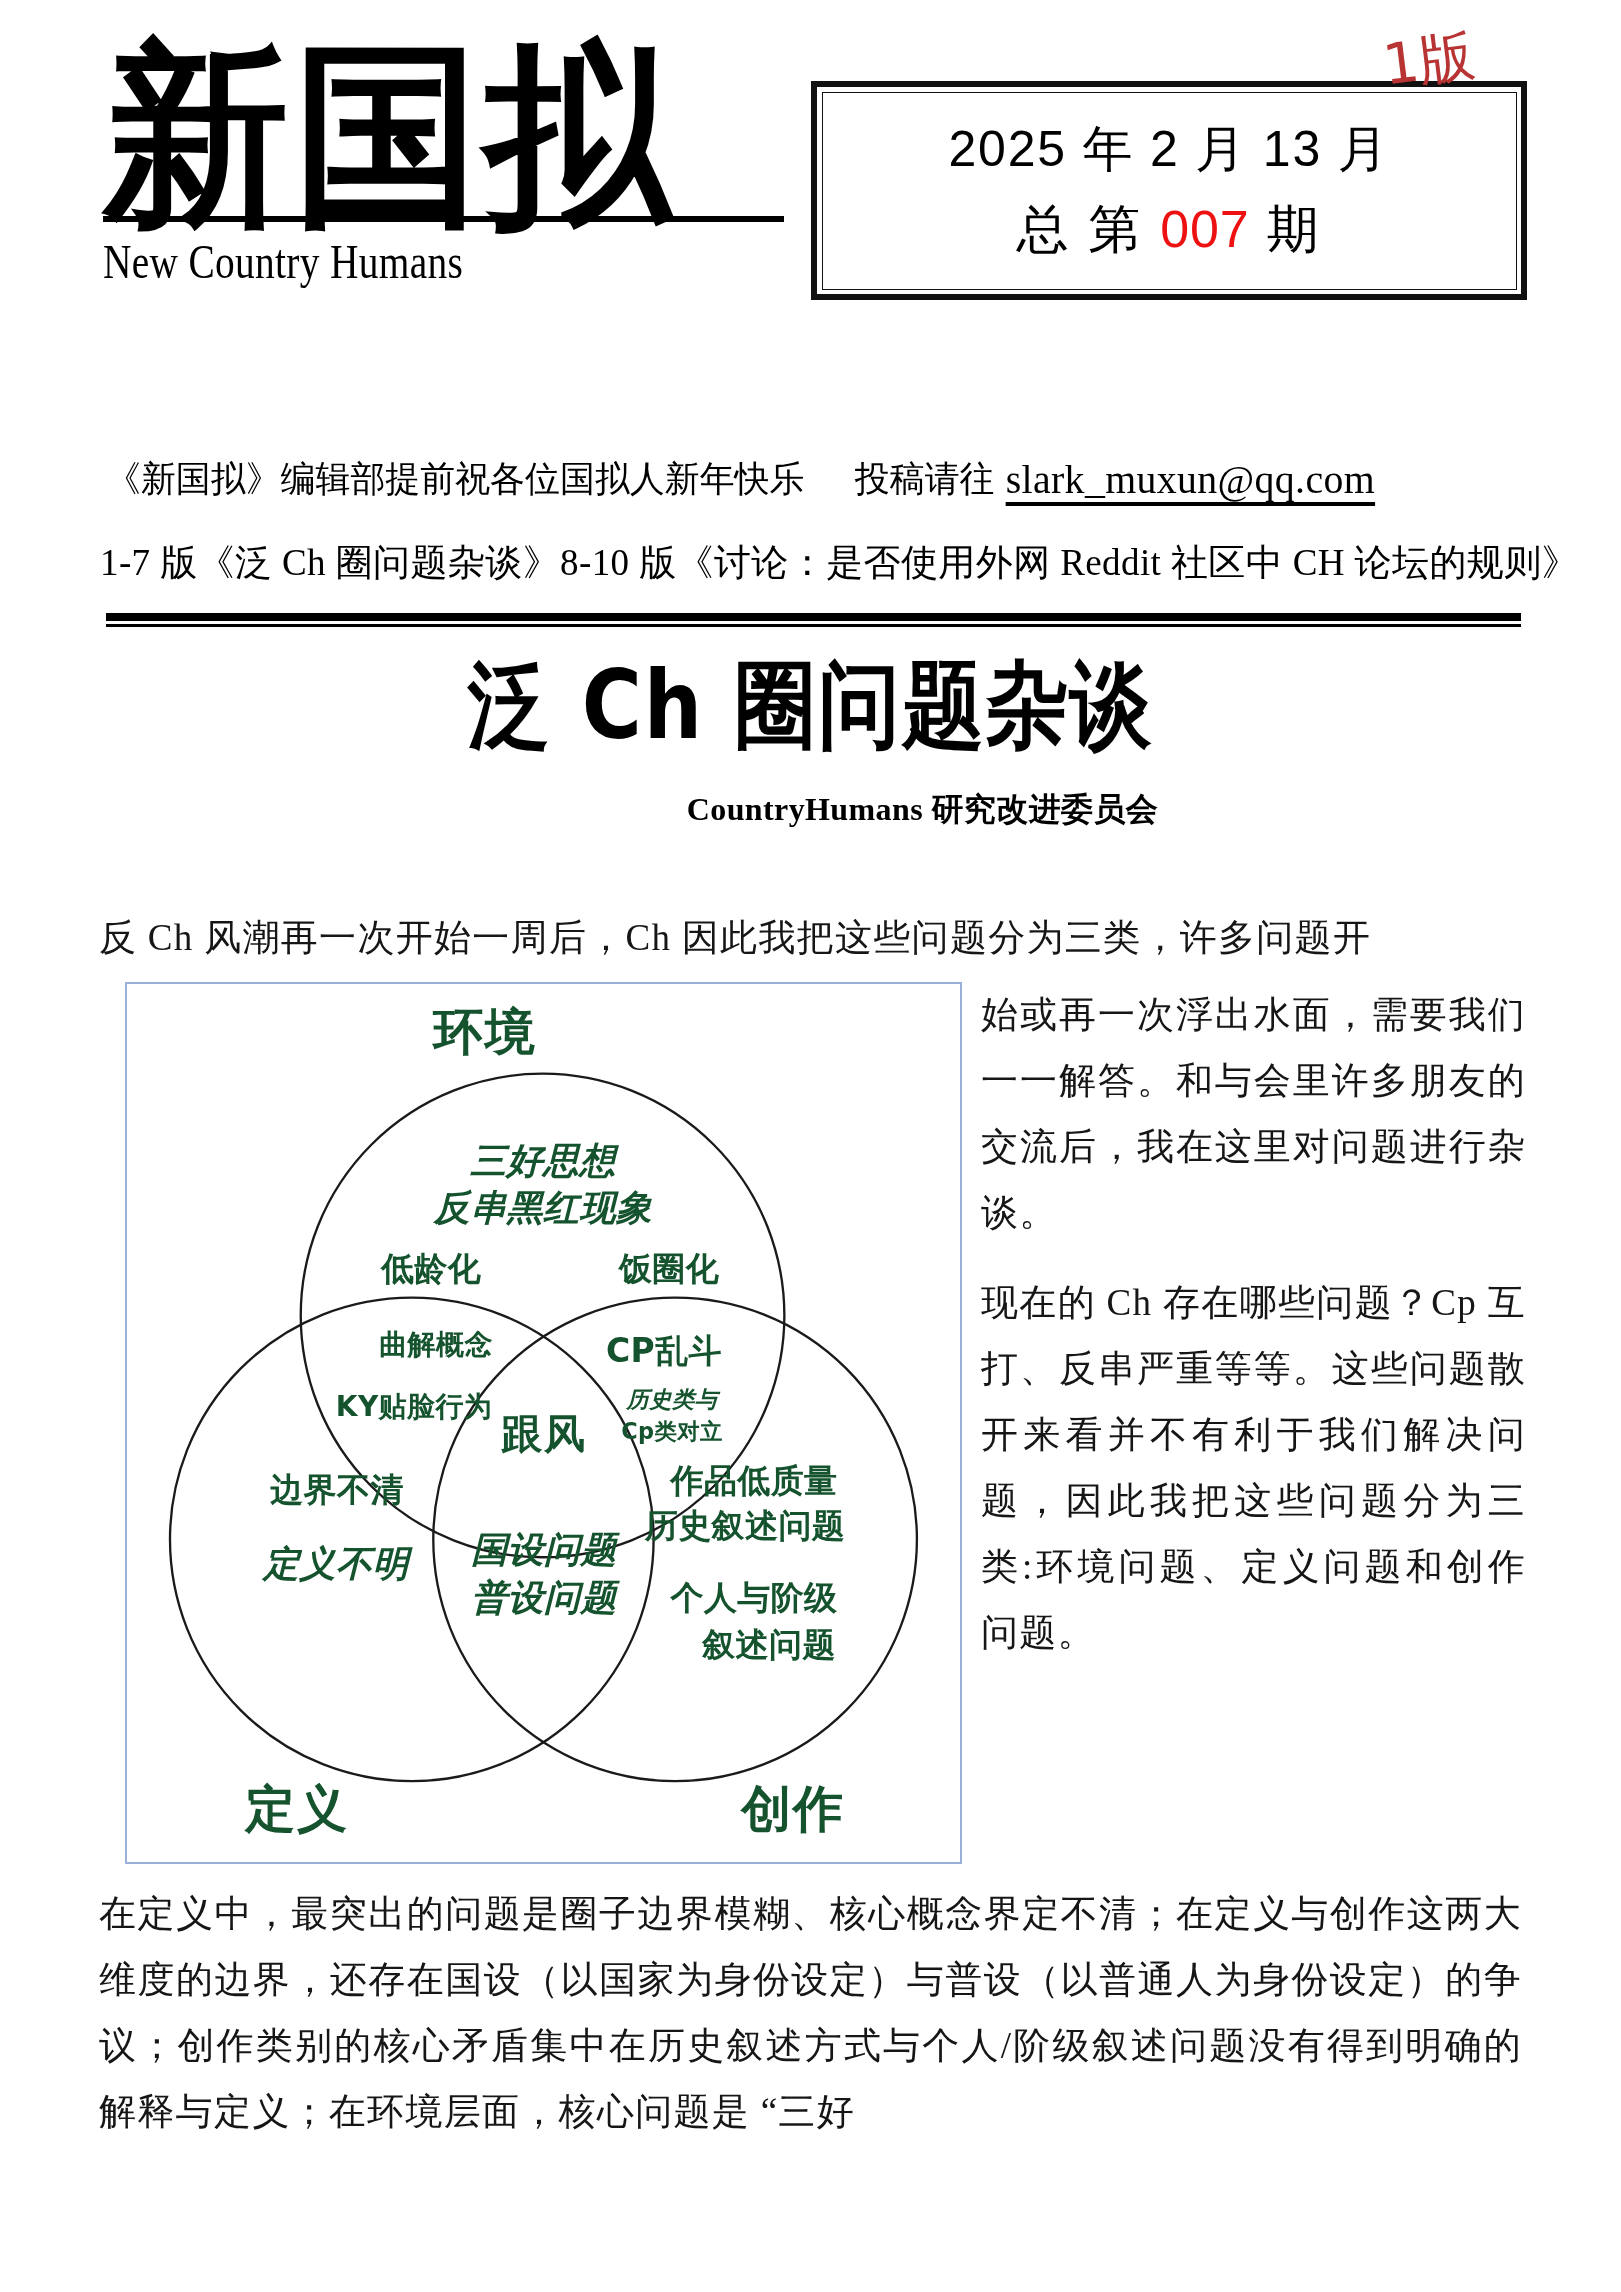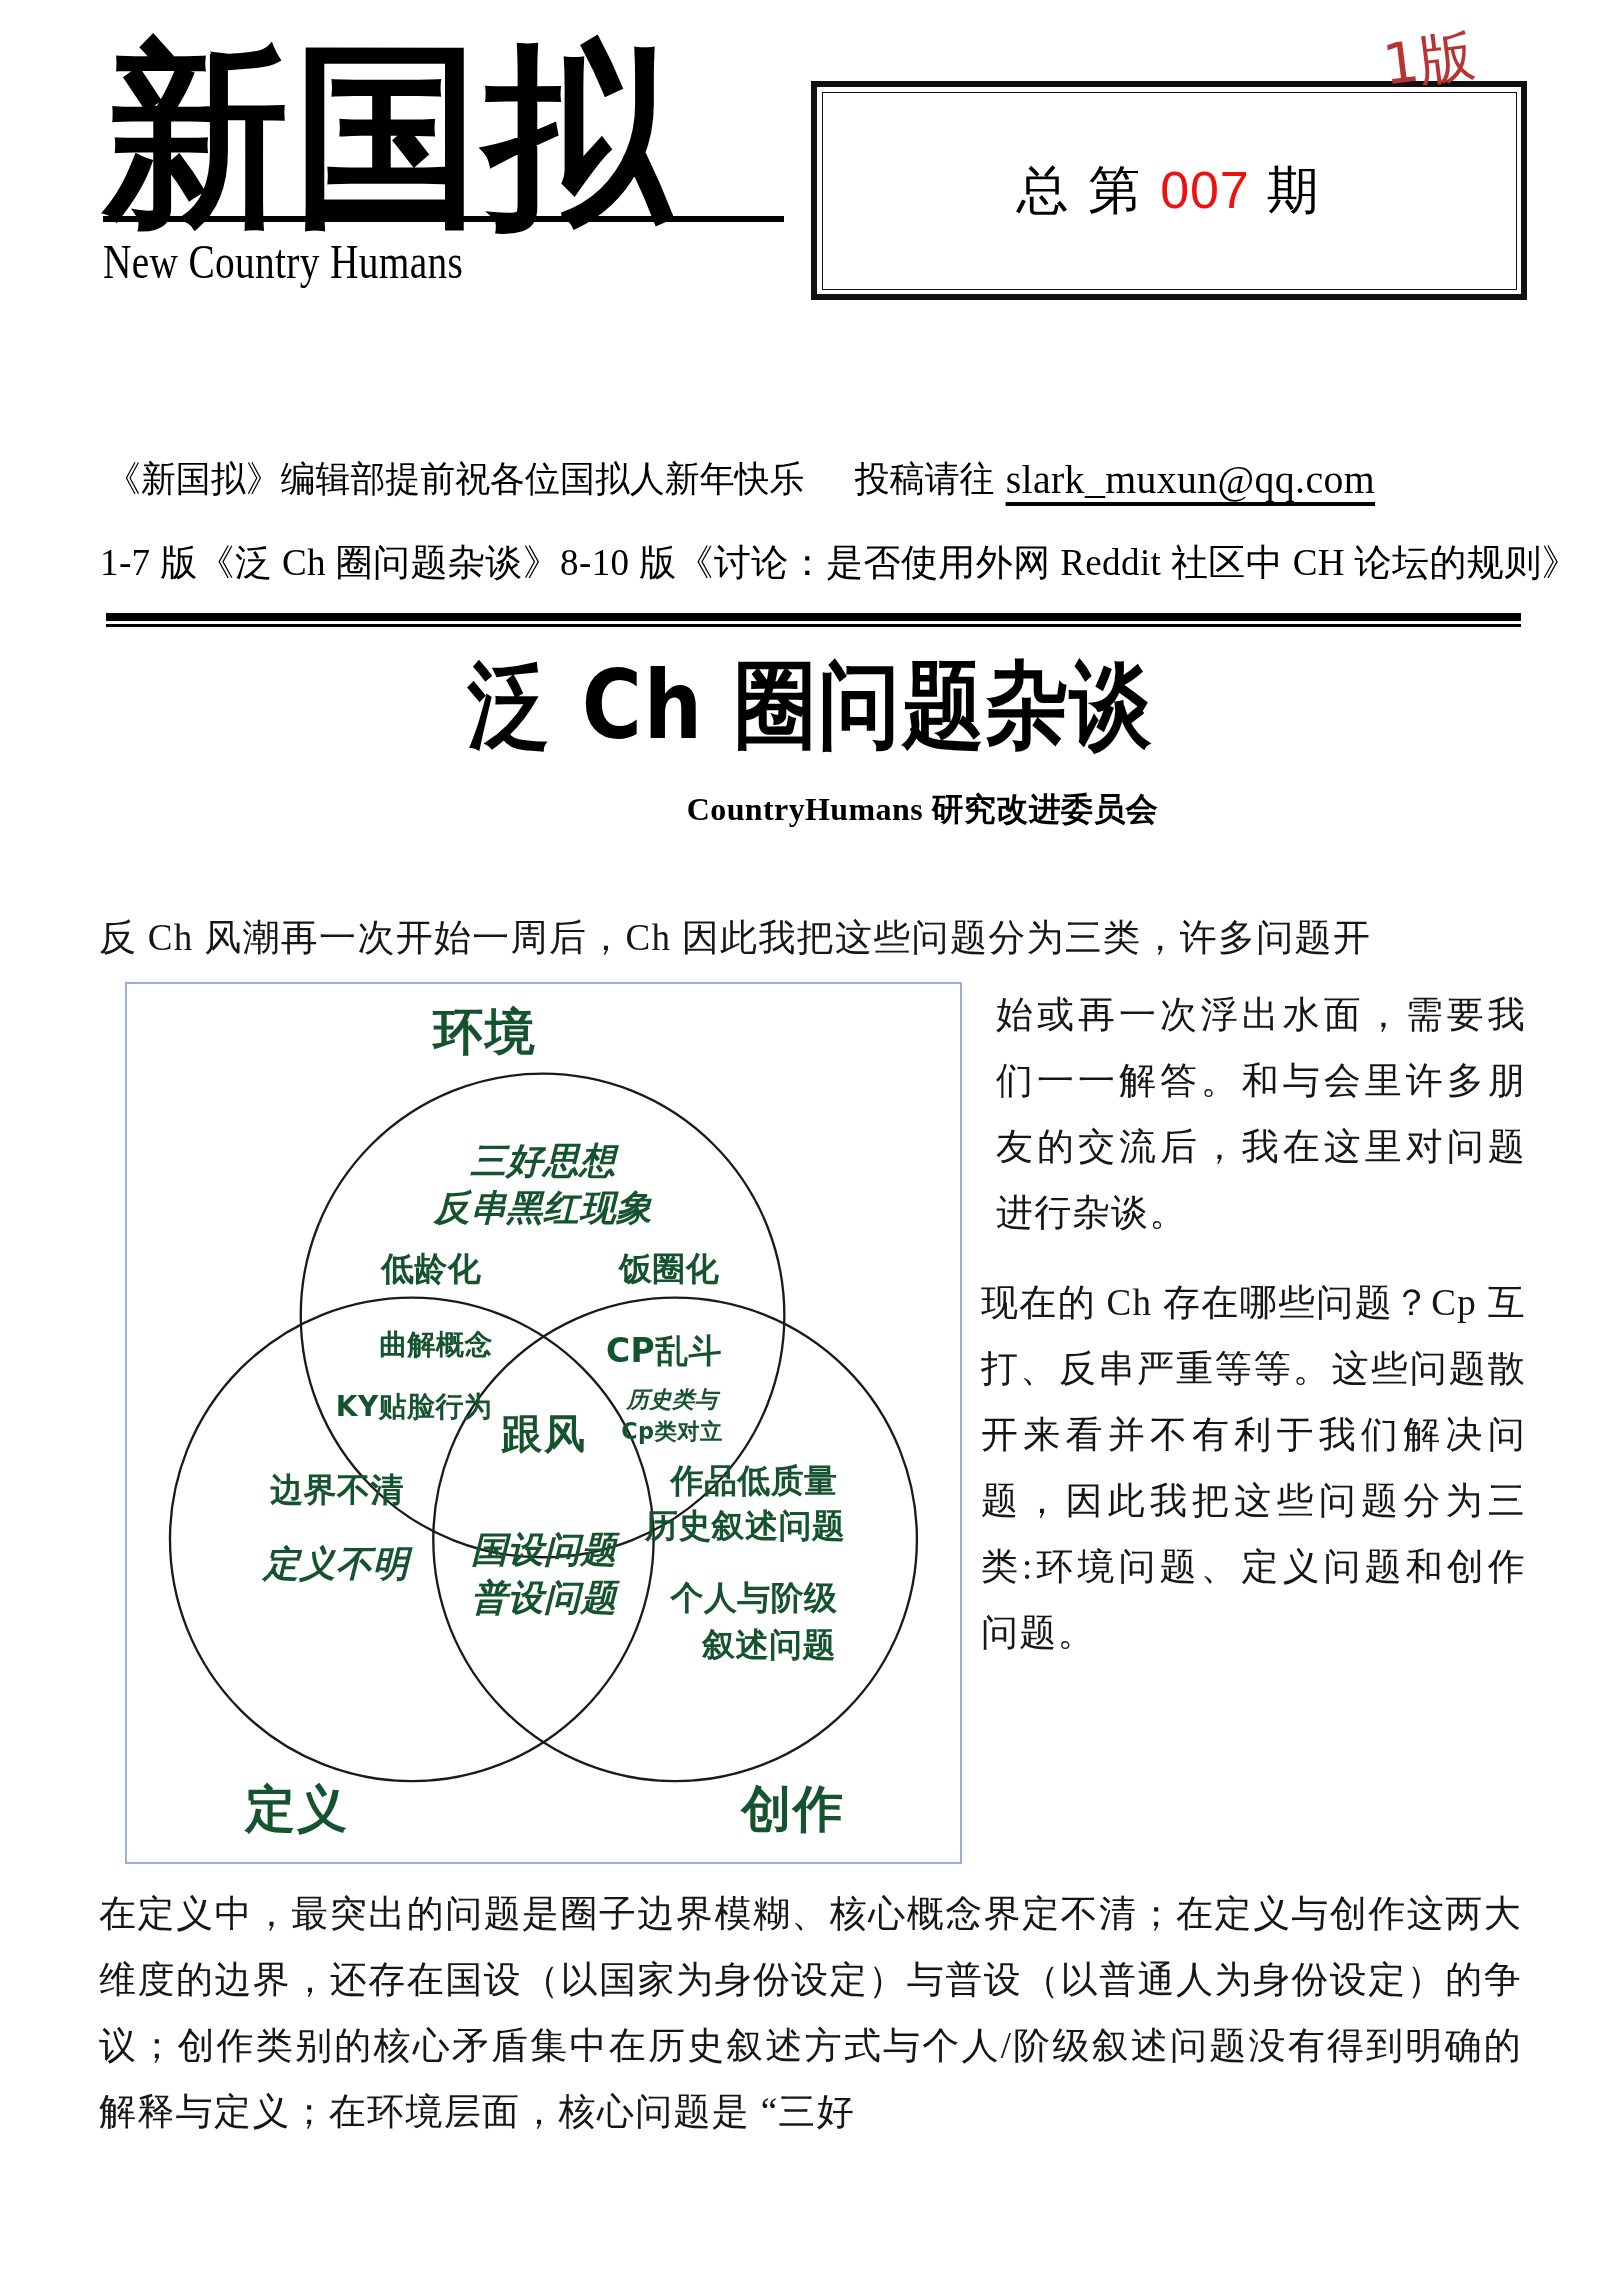--- a/index.html
+++ b/index.html
@@ -278,20 +278,21 @@
   <div class="masthead-row">
 
     <div class="logo-block">
       <div class="logo-cn">新国拟</div>
       <div class="logo-rule"></div>
       <div class="logo-en">New Country Humans</div>
     </div>
 
     <div class="datebox">
       <div class="datebox-inner">
+        <div class="date-line">2025 年 2 月 13 月</div>
         <div class="issue-line">
           <span>总  第</span><span>&nbsp;</span><span class="issue-num">007</span><span>&nbsp;</span><span>期</span>
         </div>
       </div>
     </div>
 
     <div class="page-tag">1版</div>
   </div>
 
   <div class="strap">
@@ -349,21 +350,21 @@
       <div class="vlabel mid" style="left:417px; top:594px;">普设问题</div>
 
       <div class="vlabel med" style="left:627px; top:479px;">作品低质量</div>
       <div class="vlabel med" style="left:618px; top:524px;">历史叙述问题</div>
       <div class="vlabel med" style="left:627px; top:596px;">个人与阶级</div>
       <div class="vlabel med" style="left:642px; top:643px;">叙述问题</div>
     </div>
   </div>
 
   <div class="right-col">
-    <p class="body-text" style="margin:0 0 25px 15px;">始或再一次浮出水面，需要我们一一解答。和与会里许多朋友的交流后，我在这里对问题进行杂谈。</p>
+    <p class="body-text" style="margin:0 0 25px 0;">始或再一次浮出水面，需要我们一一解答。和与会里许多朋友的交流后，我在这里对问题进行杂谈。</p>
     <p class="body-text" style="margin:0;">现在的 Ch 存在哪些问题？Cp 互打、反串严重等等。这些问题散开来看并不有利于我们解决问题，因此我把这些问题分为三类:环境问题、定义问题和创作问题。</p>
   </div>
 
   <div class="bottom-col">
     <p class="body-text">在定义中，最突出的问题是圈子边界模糊、核心概念界定不清；在定义与创作这两大维度的边界，还存在国设（以国家为身份设定）与普设（以普通人为身份设定）的争议；创作类别的核心矛盾集中在历史叙述方式与个人/阶级叙述问题没有得到明确的解释与定义；在环境层面，核心问题是 “三好</p>
   </div>
 
 </div>
 
 

